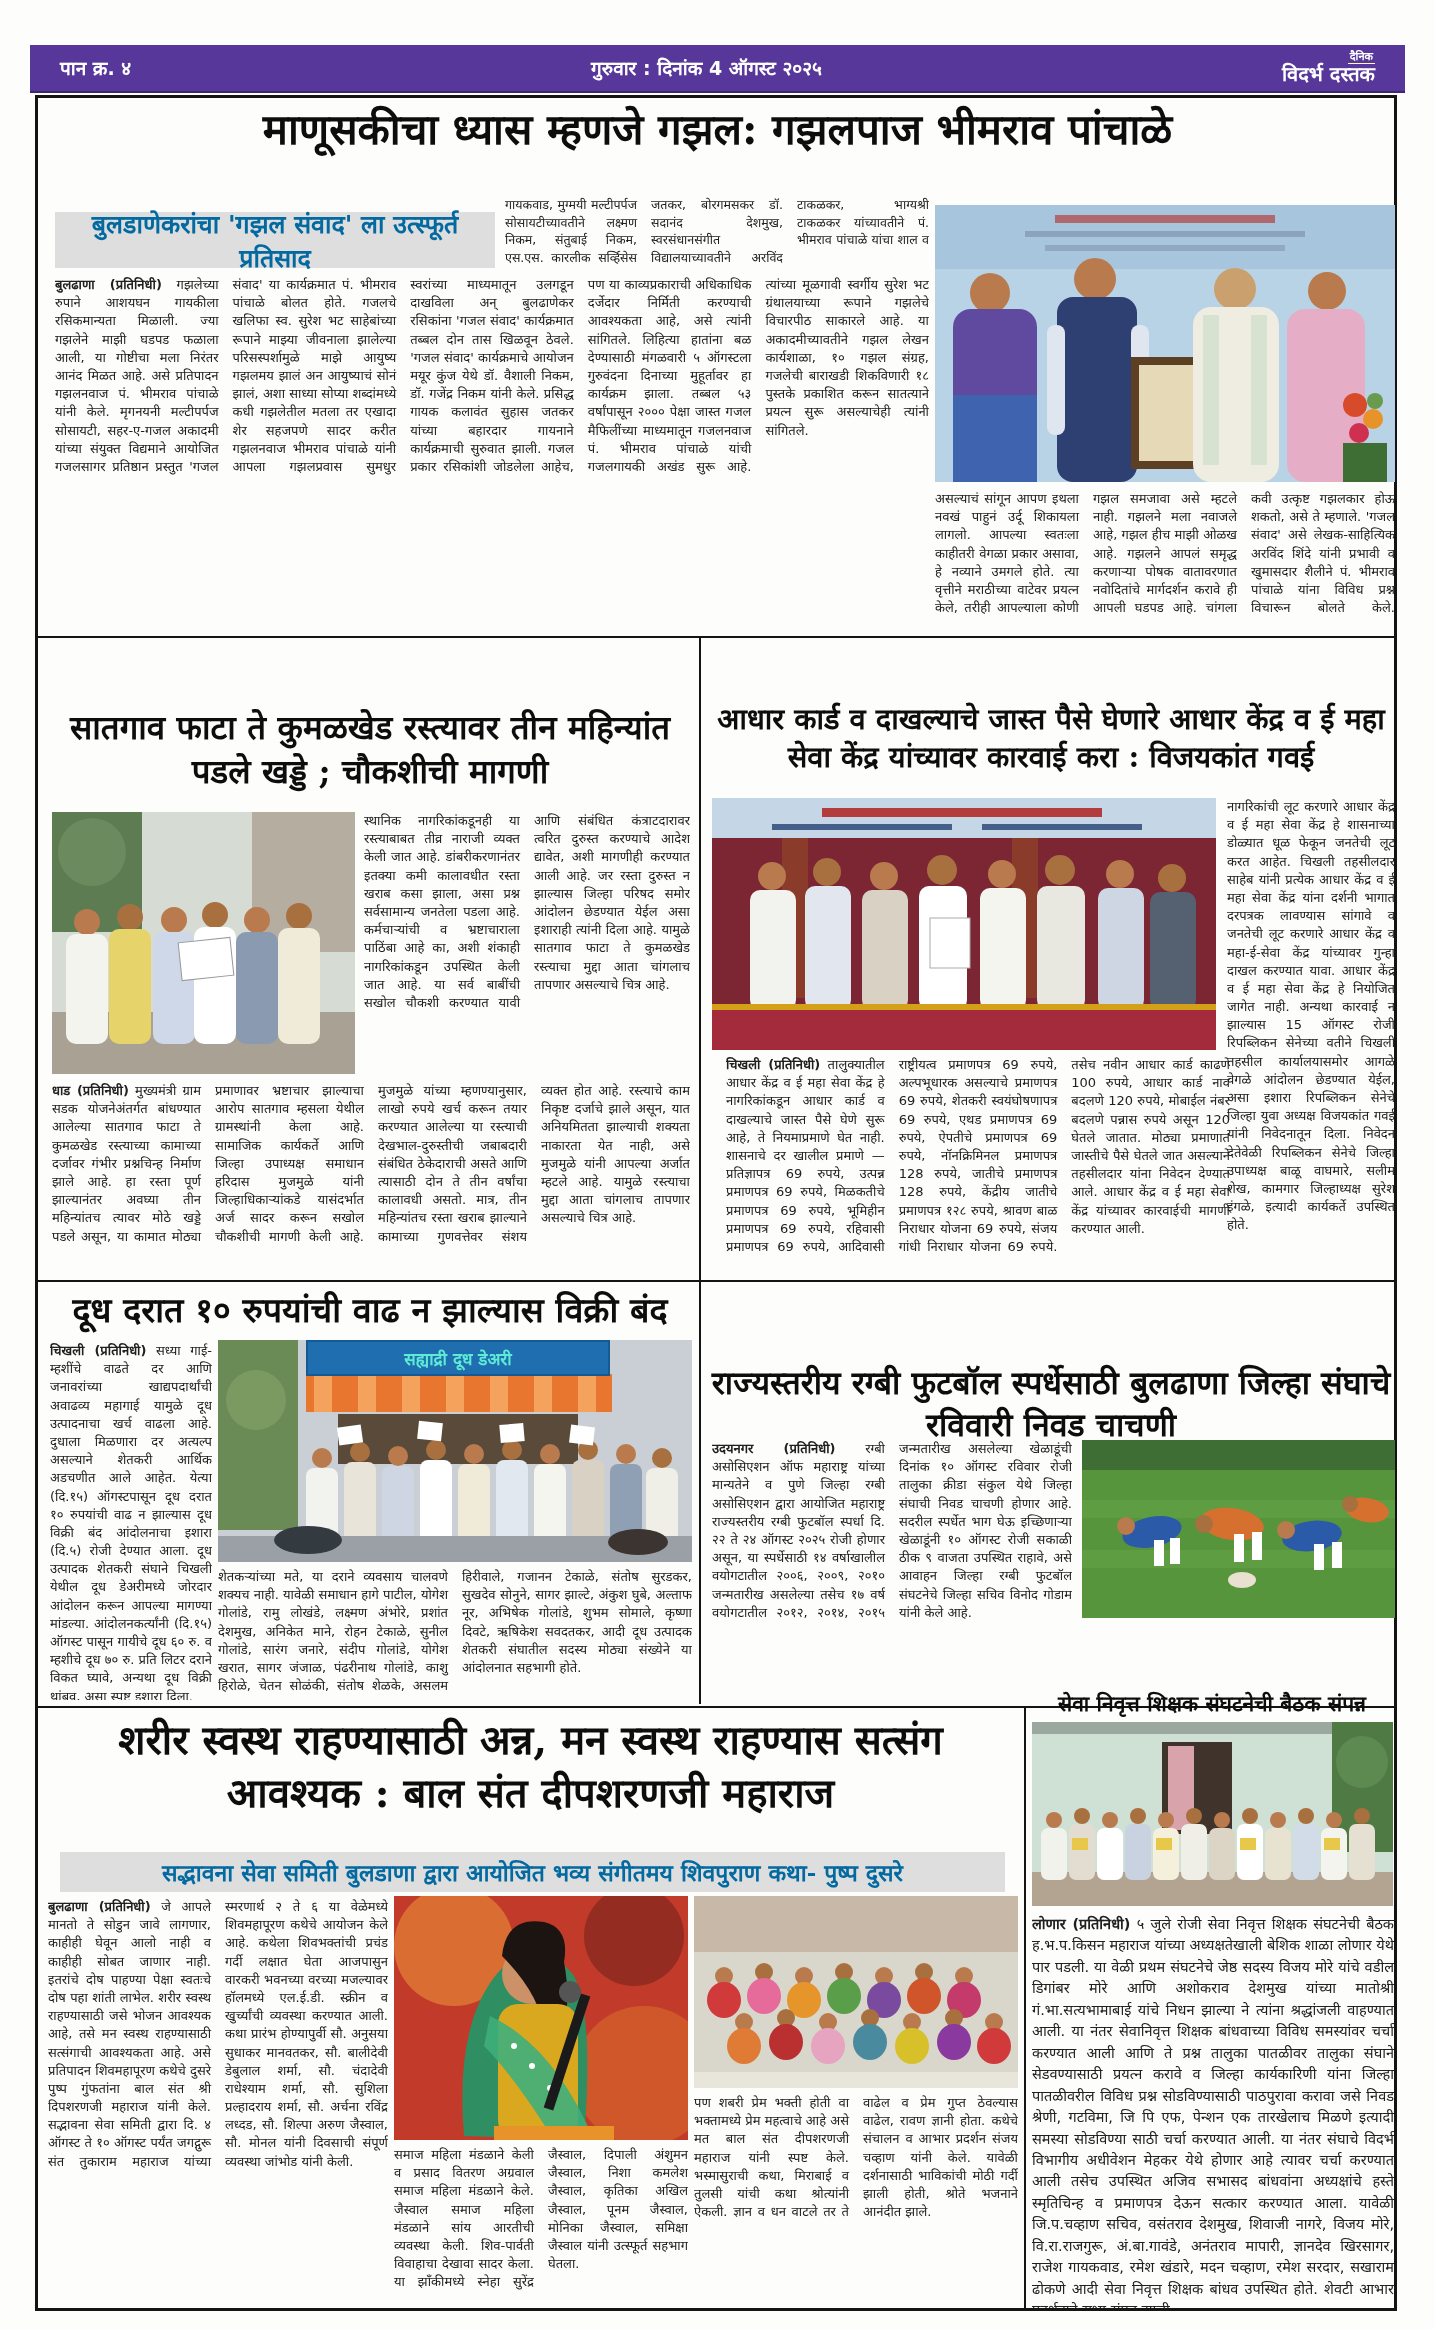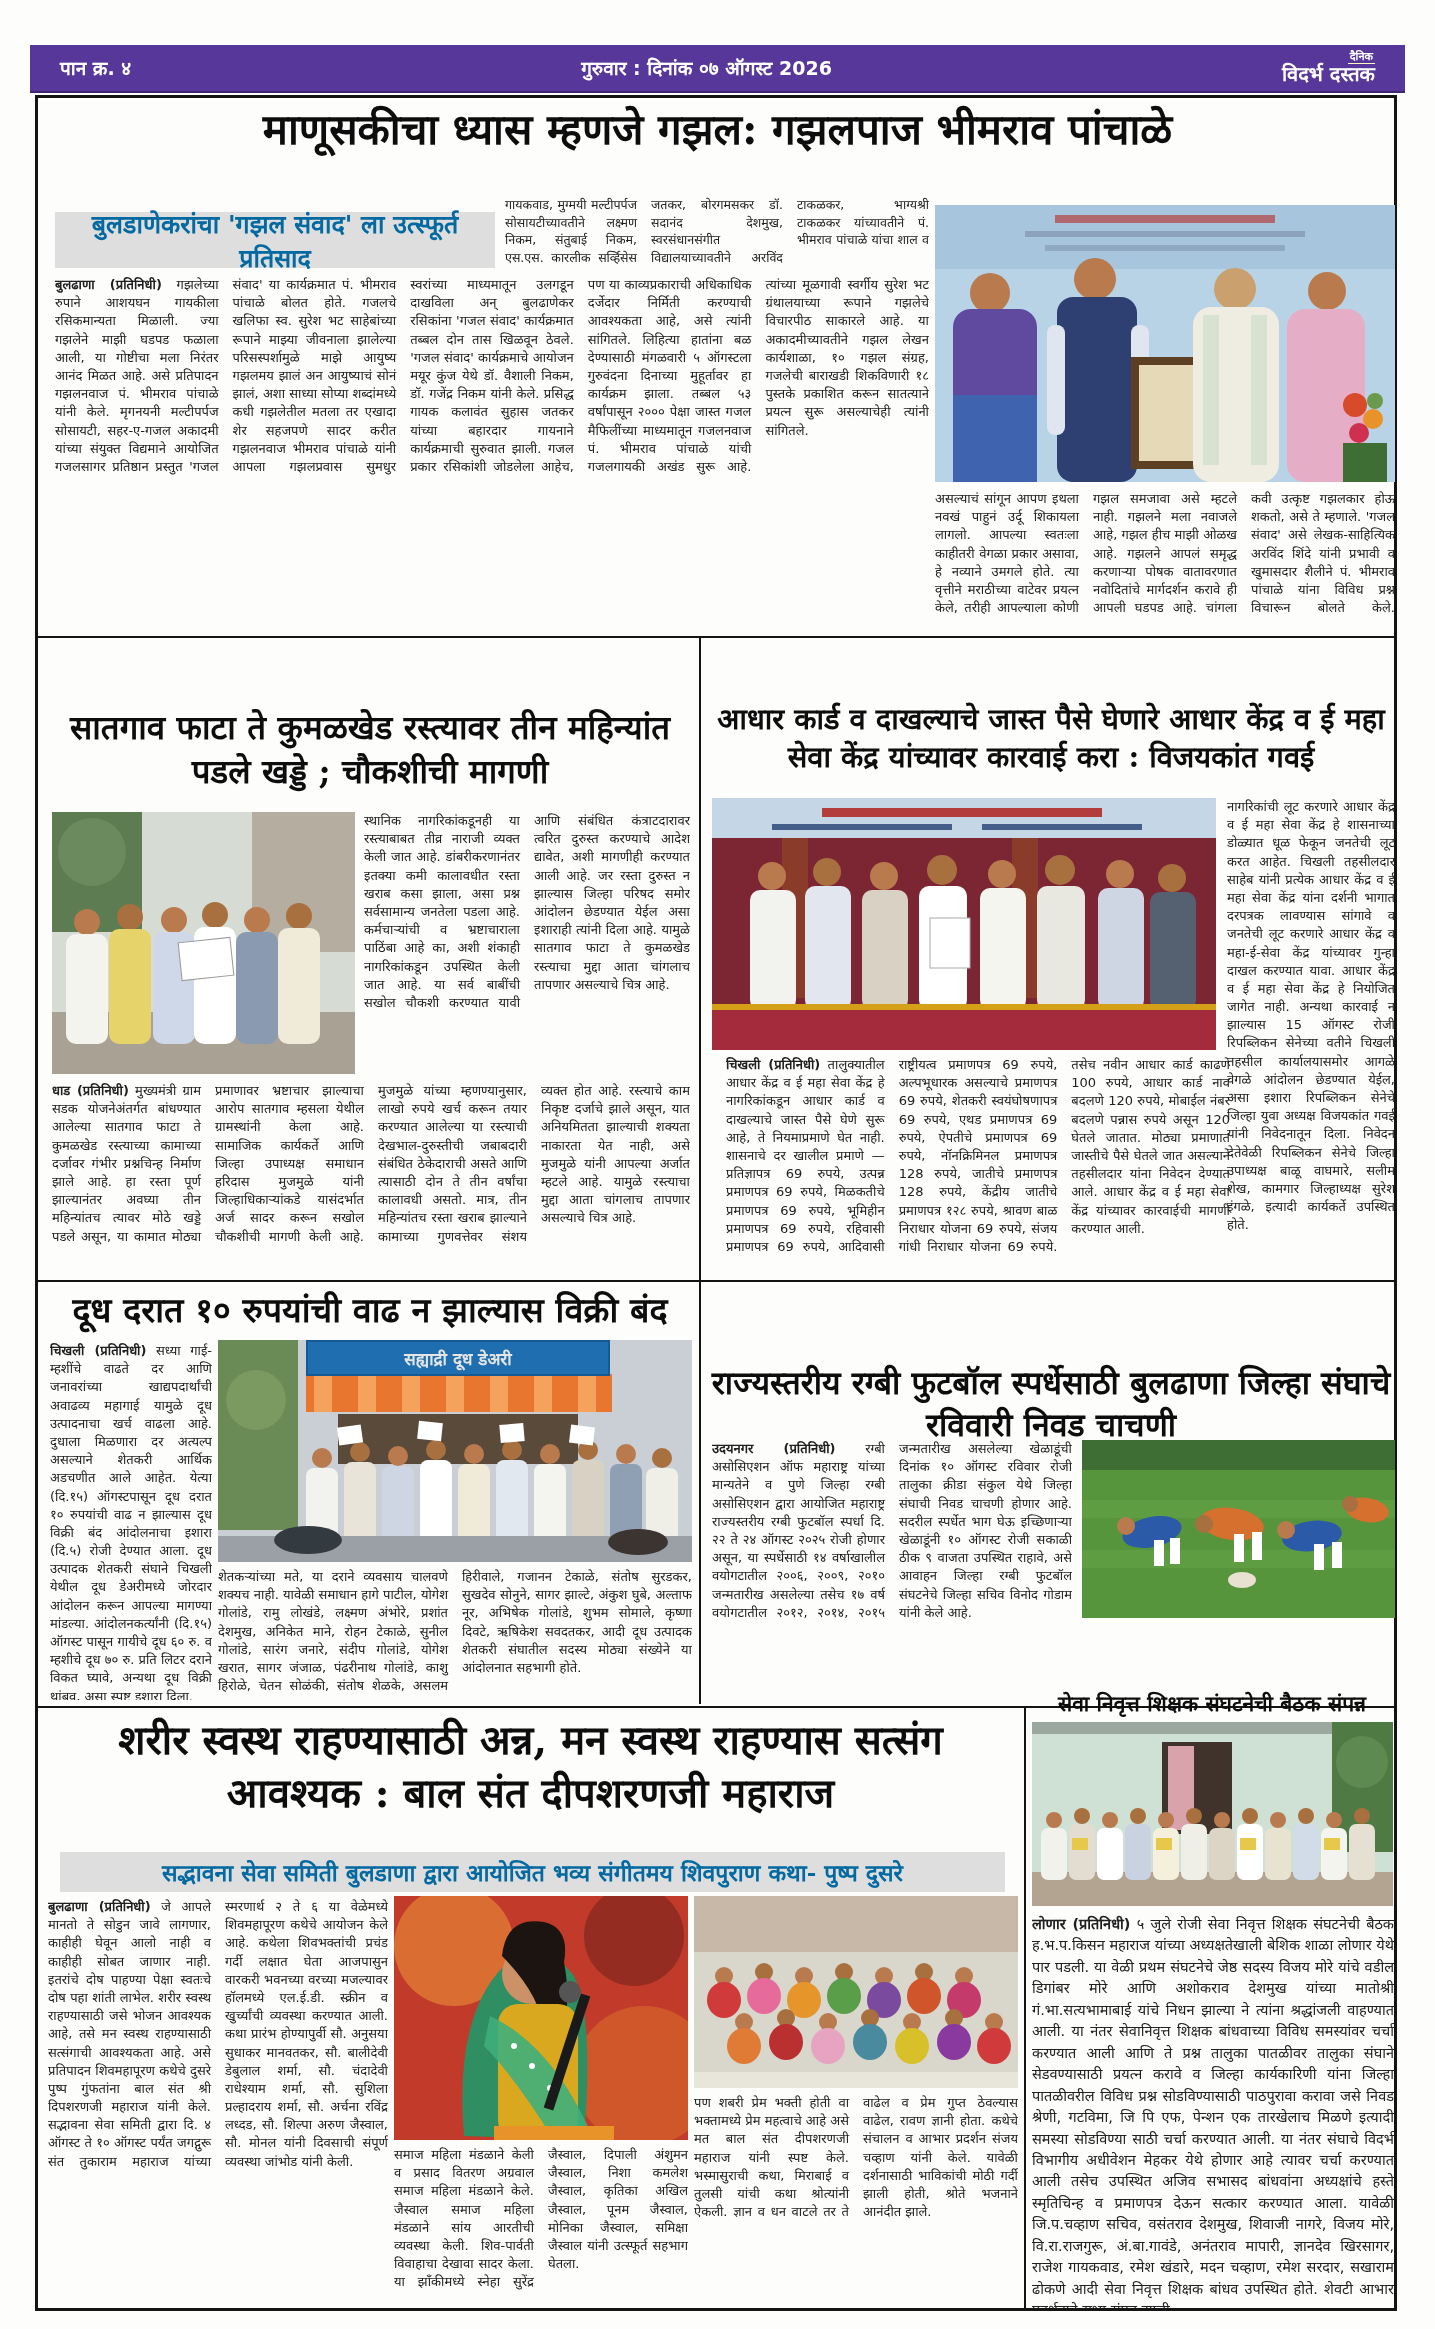--- a/index.html
+++ b/index.html
@@ -27,32 +27,32 @@
           font-family:"DejaVu Serif","Liberation Serif",serif;color:#0369a1;}
   
   .tblock{position:absolute;font-size:13px;line-height:1.4;text-align:justify;overflow:hidden;color:#202020;}
   .c2{column-count:2;column-gap:14px;}
   .c3{column-count:3;column-gap:14px;}
   .c4{column-count:4;column-gap:14px;}
   .c5{column-count:5;column-gap:14px;}
   .dl{font-weight:bold;}
   .photo{position:absolute;overflow:hidden;background:#ccc;}
   .photo svg{display:block;width:100%;height:100%;}
-  .signoverlay{position:absolute;background:#1f6fb0;color:#e5e5e5;font-weight:bold;
+  .signoverlay{position:absolute;background:#1f6fb0;color:#5eead4;font-weight:bold;
                display:flex;align-items:center;justify-content:center;font-size:17px;
                border:2px solid #155a92;}
 </style>
 </head>
 <body>
 
 <div class="sheet">
 
   <div class="topbar">
     <span class="pg">पान क्र. ४</span>
-    <span class="dt">गुरुवार : दिनांक ०७ ऑगस्ट 2026</span>
+    <span class="dt">गुरुवार : दिनांक 4 ऑगस्ट २०२५</span>
     <span class="mast">
       <span class="sm">दैनिक</span>
       <span class="big">विदर्भ दस्तक</span>
     </span>
   </div>
 
   <div class="frame"></div>
 
   <div class="headline" style="left:50px;top:102px;width:1335px;height:88px;font-size:42px;white-space:nowrap;overflow:hidden;">माणूसकीचा ध्यास म्हणजे गझल: गझलपाज भीमराव पांचाळे</div>
 

